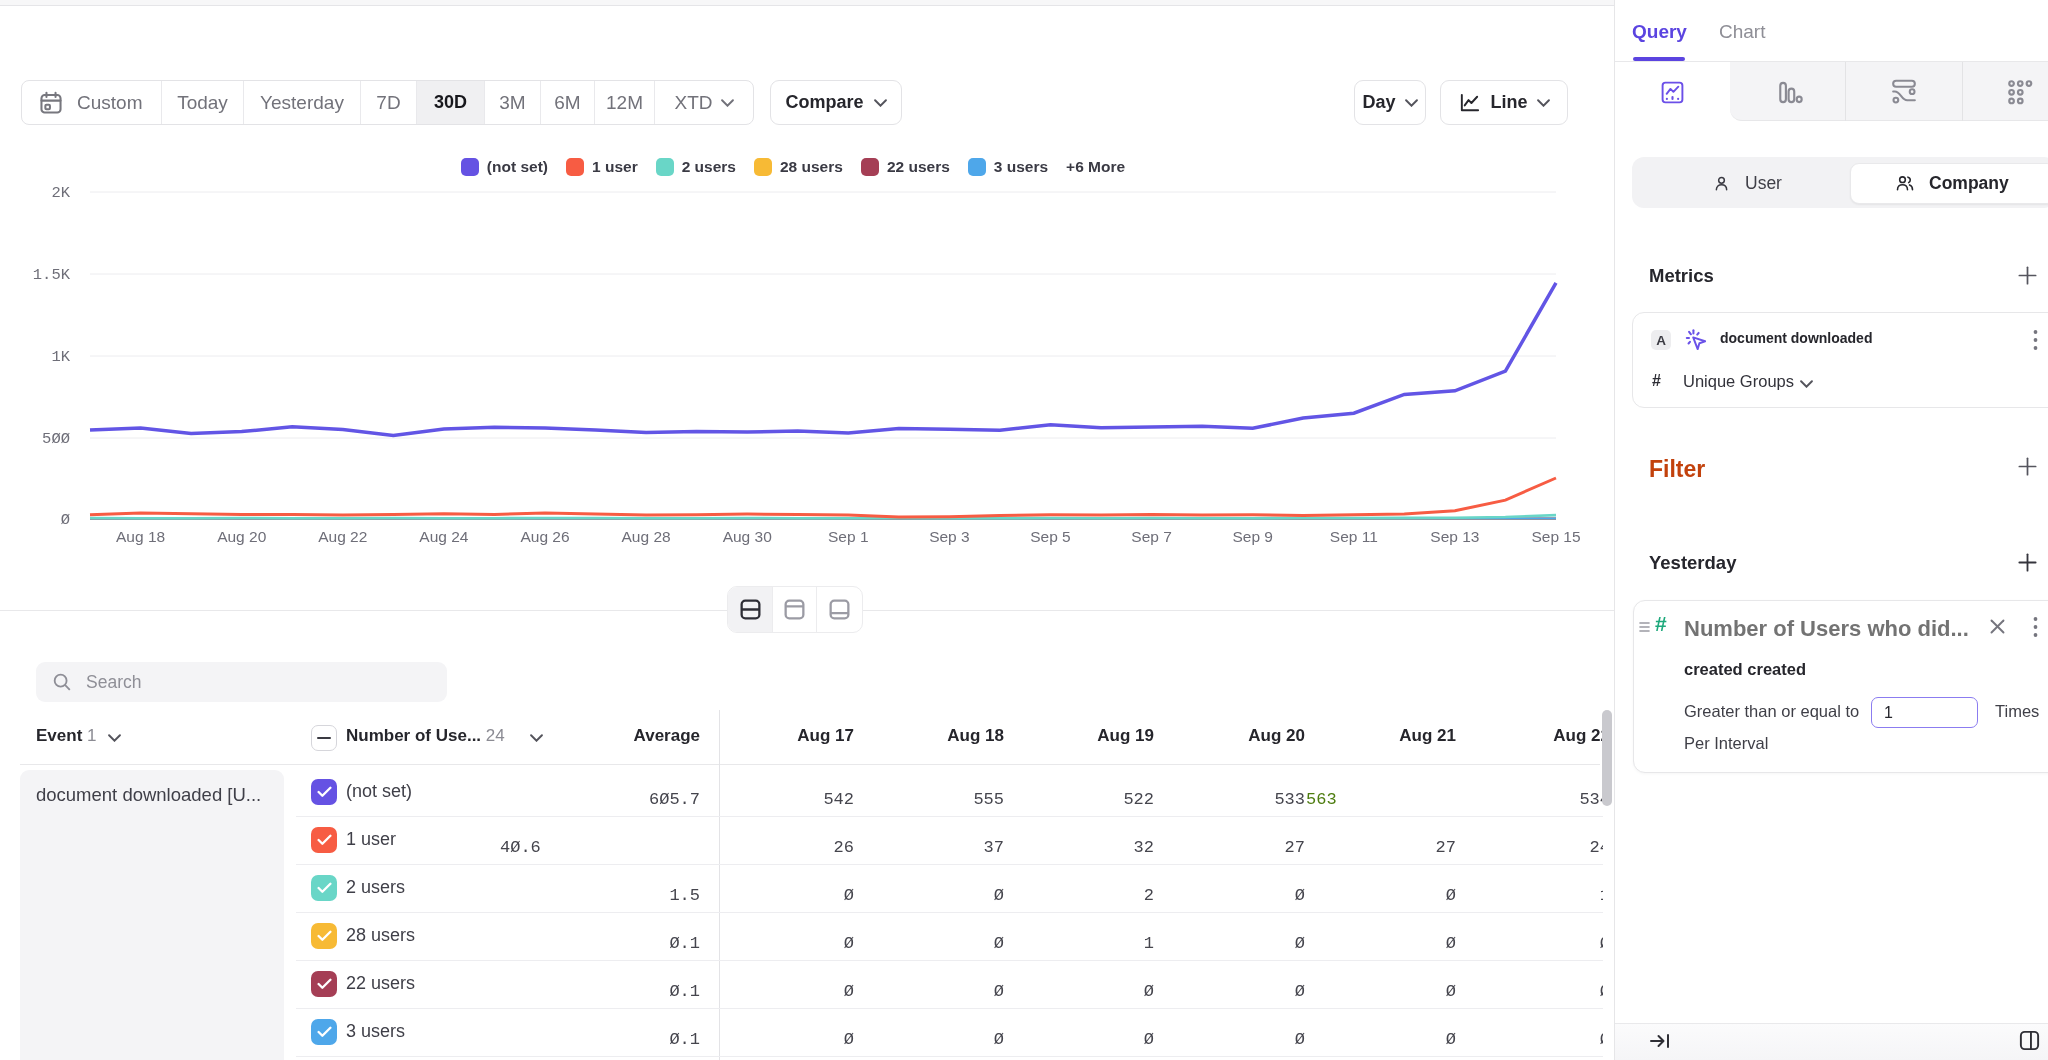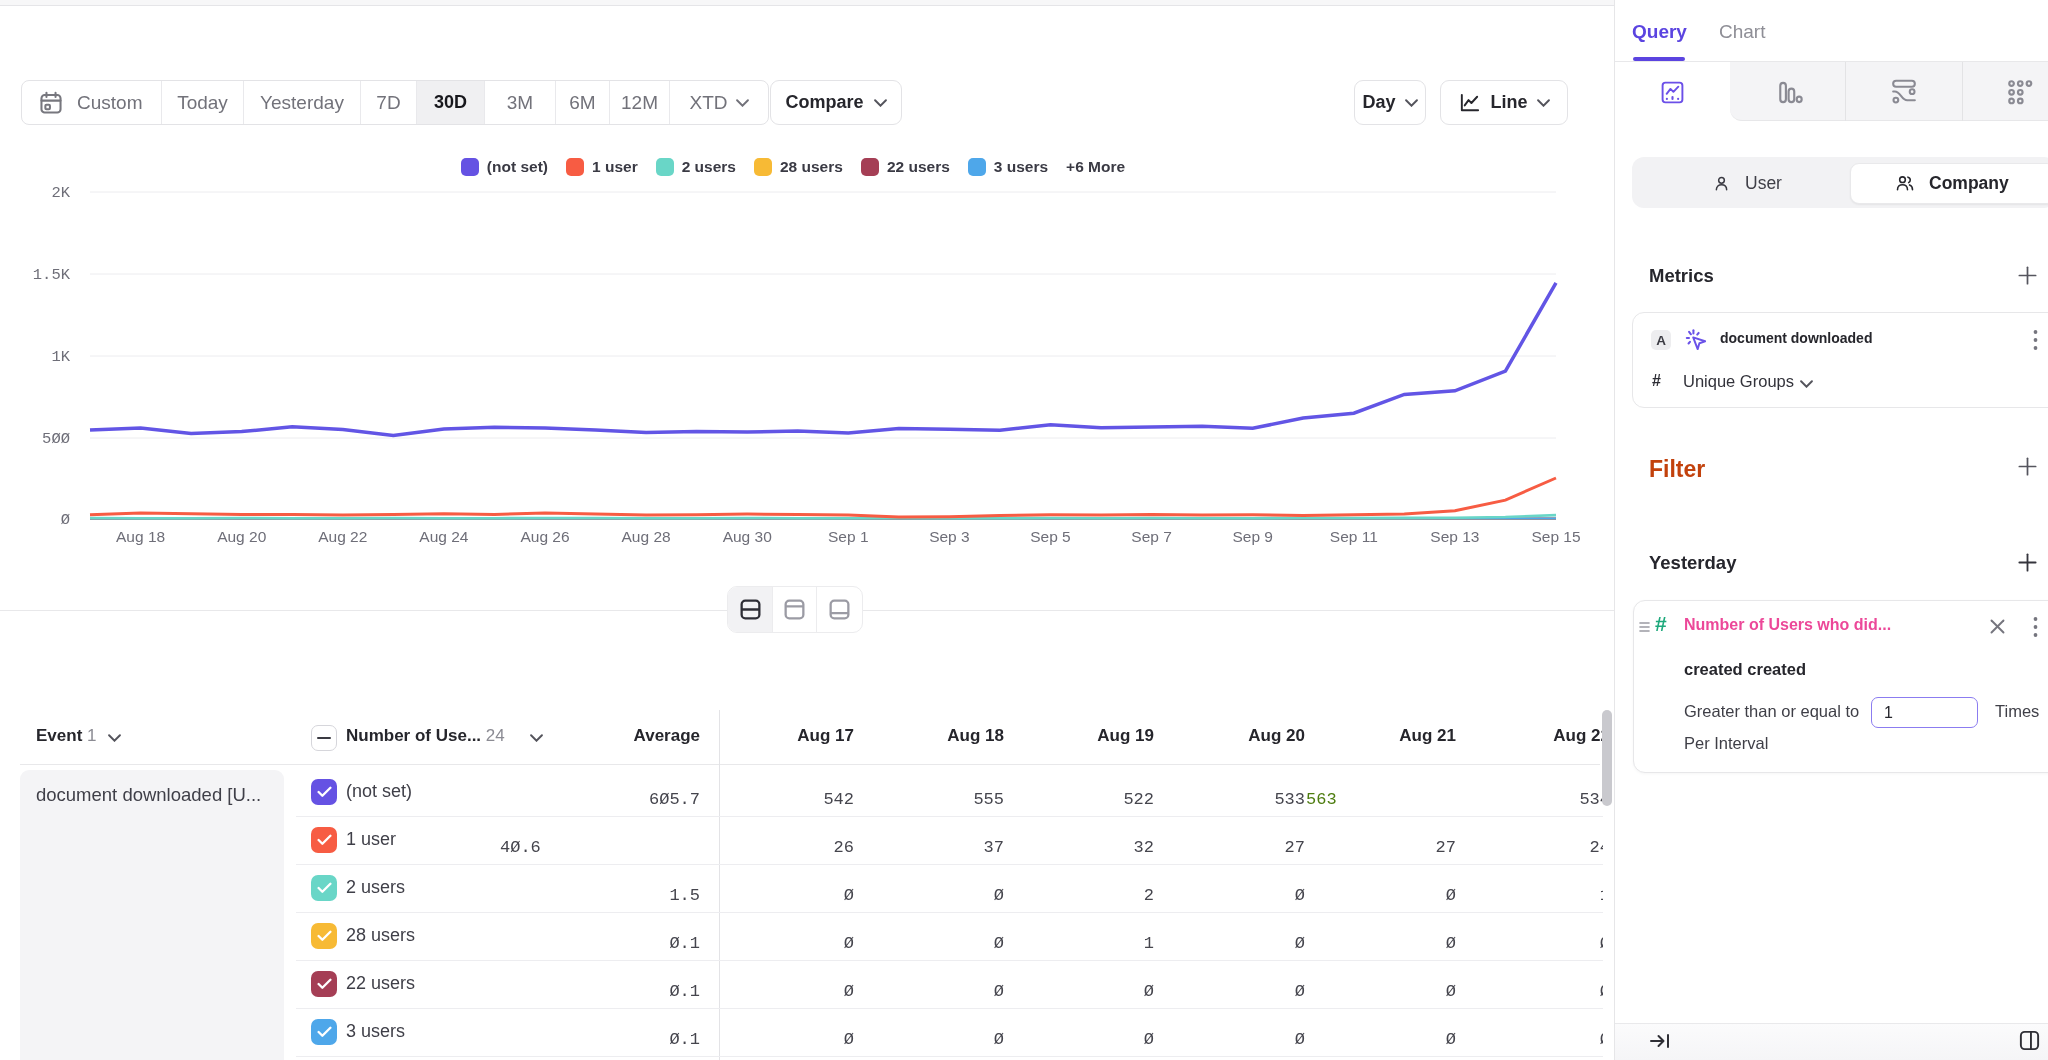--- a/index.html
+++ b/index.html
@@ -22,21 +22,21 @@
           <line x1="3.2" y1="9.8" x2="20.8" y2="9.8"></line>
           <line x1="7.8" y1="2.6" x2="7.8" y2="6.4"></line>
           <line x1="16.2" y1="2.6" x2="16.2" y2="6.4"></line>
           <rect x="6.8" y="13.6" width="4.2" height="4.2" rx="1"></rect>
         </svg>
       Custom</div>
     <div style="width:82px;display:flex;align-items:center;justify-content:center;border-right:1px solid #e9e9ec;color:#72727a;font-size:19px;">Today</div>
     <div style="width:117px;display:flex;align-items:center;justify-content:center;border-right:1px solid #e9e9ec;color:#72727a;font-size:19px;">Yesterday</div>
     <div style="width:56px;display:flex;align-items:center;justify-content:center;border-right:1px solid #e9e9ec;color:#72727a;font-size:19px;">7D</div>
     <div style="width:68px;display:flex;align-items:center;justify-content:center;border-right:1px solid #e9e9ec;color:#17171c;font-size:18px;font-weight:bold;background:#f0f0f2;">30D</div>
-    <div style="width:71px;display:flex;align-items:center;justify-content:center;border-right:1px solid #e9e9ec;color:#72727a;font-size:19px;">3M</div>
+    <div style="width:56px;display:flex;align-items:center;justify-content:center;border-right:1px solid #e9e9ec;color:#72727a;font-size:19px;">3M</div>
     <div style="width:54px;display:flex;align-items:center;justify-content:center;border-right:1px solid #e9e9ec;color:#72727a;font-size:19px;">6M</div>
     <div style="width:60px;display:flex;align-items:center;justify-content:center;border-right:1px solid #e9e9ec;color:#72727a;font-size:19px;">12M</div>
     <div style="width:98px;display:flex;align-items:center;justify-content:center;gap:8px;color:#72727a;font-size:19px;">XTD <svg width="13" height="8" viewBox="0 0 12 7" fill="none" stroke="#72727a" stroke-width="1.8" stroke-linecap="round">
           <path d="M1 1 L6 6 L11 1"></path>
         </svg></div>
   </div>
   <div class="btn abs" style="left:770px;top:80px;width:132px;height:45px;gap:10px;">Compare <svg width="13" height="8" viewBox="0 0 12 7" fill="none" stroke="#54545c" stroke-width="1.8" stroke-linecap="round">
         <path d="M1 1 L6 6 L11 1"></path>
       </svg></div>
   <div class="btn abs" style="left:1354px;top:80px;width:72px;height:45px;gap:9px;">Day <svg width="13" height="8" viewBox="0 0 12 7" fill="none" stroke="#54545c" stroke-width="1.8" stroke-linecap="round">
@@ -116,20 +116,27 @@
         </svg>
     </div>
     <div style="width:44px;display:flex;align-items:center;justify-content:center;">
       <svg width="25" height="25" viewBox="0 0 24 24" fill="none" stroke="#9b9ba4" stroke-width="2.2">
           <rect x="3.5" y="3.5" width="17" height="17" rx="3.5"></rect>
           <line x1="3.5" y1="15.5" x2="20.5" y2="15.5"></line>
         </svg>
     </div>
   </div>
 
+  <div class="abs" style="left:36px;top:662px;width:411px;height:40px;background:#f4f4f6;border-radius:9px;display:flex;align-items:center;gap:13px;padding-left:15px;">
+    <svg width="22" height="22" viewBox="0 0 24 24" fill="none" stroke="#8e8e96" stroke-width="2">
+        <circle cx="10.5" cy="10.5" r="6.5"></circle>
+        <line x1="15.5" y1="15.5" x2="20.5" y2="20.5"></line>
+      </svg>
+    <span style="color:#8f8f97;font-size:17.5px;">Search</span>
+  </div>
 
   <div class="abs" style="left:0;top:702px;width:1603px;height:358px;overflow:hidden;">
 
     <div class="abs" style="left:36px;top:24px;font-size:17px;color:#26262c;font-weight:bold;">Event <span style="color:#8b8b93;font-weight:normal;">1</span></div>
     <svg class="abs" style="left:108px;top:32px;" width="13" height="8" viewBox="0 0 12 7" fill="none" stroke="#54545c" stroke-width="1.8" stroke-linecap="round">
         <path d="M1 1 L6 6 L11 1"></path>
       </svg>
     <div class="abs" style="left:311px;top:23px;width:26px;height:26px;border:1.5px solid #d6d6db;border-radius:7px;background:#fff;"></div>
     <div class="abs" style="left:317px;top:34.5px;width:14px;height:2.5px;background:#3a3a42;border-radius:2px;"></div>
     <div class="abs" style="left:346px;top:24px;font-size:17px;color:#26262c;font-weight:bold;">Number of Use...  <span style="color:#8b8b93;font-weight:normal;">24</span></div>
@@ -332,21 +339,21 @@
       <line x1="12" y1="3.5" x2="12" y2="20.5"></line>
       <line x1="3.5" y1="12" x2="20.5" y2="12"></line>
     </svg>
   <div class="abs" style="left:1633px;top:600px;width:427px;height:173px;border:1px solid #e7e7e9;border-radius:12px;background:#fff;box-shadow:0 1px 3px rgba(0,0,0,0.04);"></div>
   <svg class="abs" style="left:1638px;top:620px;" width="13" height="14" viewBox="0 0 13 14" fill="none" stroke="#9a9aa2" stroke-width="1.6" stroke-linecap="round">
       <line x1="2" y1="3" x2="11" y2="3"></line>
       <line x1="2" y1="7" x2="11" y2="7"></line>
       <line x1="2" y1="11" x2="11" y2="11"></line>
     </svg>
   <div class="abs" style="left:1655px;top:612px;font-size:21px;font-weight:bold;color:#1ea97c;">#</div>
-  <div class="abs" style="left:1684px;top:616px;font-size:16px;font-weight:bold;color:#ec4899;">Number of Users who did...</div>
+  <div class="abs" style="left:1684px;top:616px;font-size:22px;font-weight:bold;color:#737373;">Number of Users who did...</div>
   <svg class="abs" style="left:1988px;top:617px;" width="19" height="19" viewBox="0 0 19 19" fill="none" stroke="#75757e" stroke-width="1.9" stroke-linecap="round">
       <line x1="3.5" y1="3.5" x2="15.5" y2="15.5"></line>
       <line x1="15.5" y1="3.5" x2="3.5" y2="15.5"></line>
     </svg>
   <svg class="abs" style="left:2029px;top:616px;" width="13" height="22" viewBox="0 0 12 22" fill="#75757e">
       <circle cx="6" cy="3" r="1.9"></circle>
       <circle cx="6" cy="11" r="1.9"></circle>
       <circle cx="6" cy="19" r="1.9"></circle>
     </svg>
   <div class="abs" style="left:1684px;top:660px;font-size:16.5px;font-weight:bold;color:#26262c;">created created</div>

